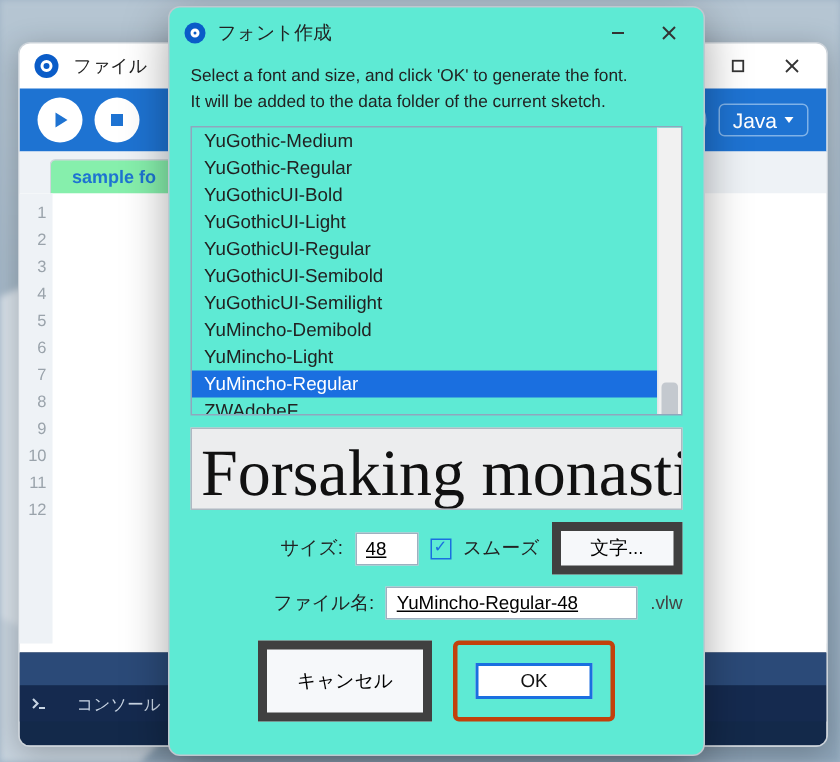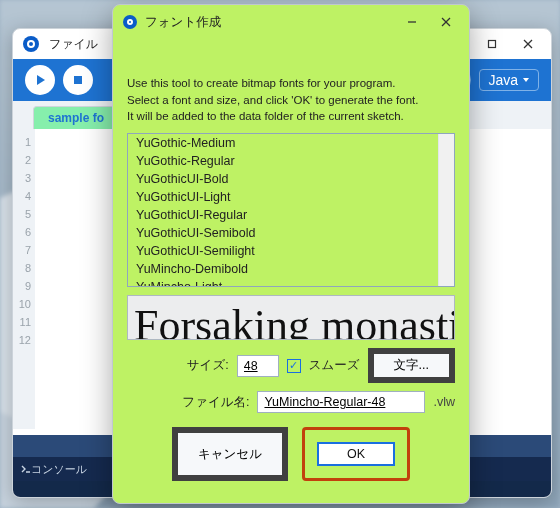--- a/index.html
+++ b/index.html
@@ -36,28 +36,28 @@
   .debug-btn{width:30px;height:30px;border-radius:50%;border:1px solid #7fb2e8;display:flex;align-items:center;justify-content:center;color:#fff;}
   .tabbar { height:28px; background:#eef2f6; display:flex;align-items:flex-end;padding-left:20px;}
   .tab { background:#86efac;border:1px solid #d0d6dc;border-bottom:none;border-radius:4px 4px 0 0;
     padding:4px 14px;font-size:12px;color:#1e73d2;font-weight:bold;}
   .editor { position:relative; height:300px; background:#fff; display:flex;}
   .gutter { width:22px;background:#eef2f6;color:#9aa3ab;font-size:11px;text-align:right;padding:4px 4px 0 0;line-height:18px;}
   .code-area{flex:1;}
   .mw-bottom { position:absolute;left:0;right:0;bottom:0;height:62px;background:#13294a;}
   .mw-status { height:22px;background:#2b4a78;}
   .mw-console-tabs{height:24px;background:#152a4f;display:flex;align-items:center;color:#c9d5e4;font-size:11px;padding-left:8px;gap:14px;}
-  .mw-console-tabs .ctab{display:flex;align-items:center;gap:0;}
+  .mw-console-tabs .ctab{display:flex;align-items:center;gap:20px;}
 
   
   .dialog {
     position:absolute; left:112px; top:4px; width:358px; height:500px;
-    background:#bef264;border:1px solid #bfc7cf;border-radius:8px;
+    background:#5eead4;border:1px solid #bfc7cf;border-radius:8px;
     box-shadow:0 8px 30px rgba(0,0,0,.35);
-    display:flex;flex-direction:column;gap:32px;
+    display:flex;flex-direction:column;
   }
   .dlg-titlebar{height:34px;display:flex;align-items:center;padding:0 10px;gap:8px;}
   .dlg-titlebar .spacer{flex:1;}
   .dlg-title{font-size:12.5px;}
   .dlg-body{padding:4px 14px 10px 14px;display:flex;flex-direction:column;gap:8px;flex:1;min-height:0;}
   .dlg-help{font-size:11.5px;line-height:1.45;color:#222;}
   .font-list{border:1px solid #8fa6bd;height:216px;overflow:hidden;font-size:12.5px;position:relative;}
   .font-list .item{padding:2px 8px;white-space:nowrap;}
   .font-list .item.selected{background:#1a6fe0;color:#fff;}
   .font-list .scroll{position:absolute;right:0;top:0;bottom:0;width:16px;background:#f1f1f1;border-left:1px solid #e2e6ea;}
@@ -177,21 +177,20 @@
     </span>
     <span class="mw-winbtn">
       <svg class="win-icon" viewBox="0 0 12 12">
           <line x1="2" y1="2" x2="10" y2="10" stroke="#333" stroke-width="1.3"></line>
           <line x1="10" y1="2" x2="2" y2="10" stroke="#333" stroke-width="1.3"></line>
         </svg>
     </span>
   </div>
   <div class="dlg-body">
     <div class="dlg-help">
-      <div>Use this tool to create bitmap fonts for your program.</div>
       <div>Select a font and size, and click 'OK' to generate the font.</div>
       <div>It will be added to the data folder of the current sketch.</div>
     </div>
 
     <div class="font-list" id="font-list">
         <div class="item">YuGothic-Medium</div>
         <div class="item">YuGothic-Regular</div>
         <div class="item">YuGothicUI-Bold</div>
         <div class="item">YuGothicUI-Light</div>
         <div class="item">YuGothicUI-Regular</div>

